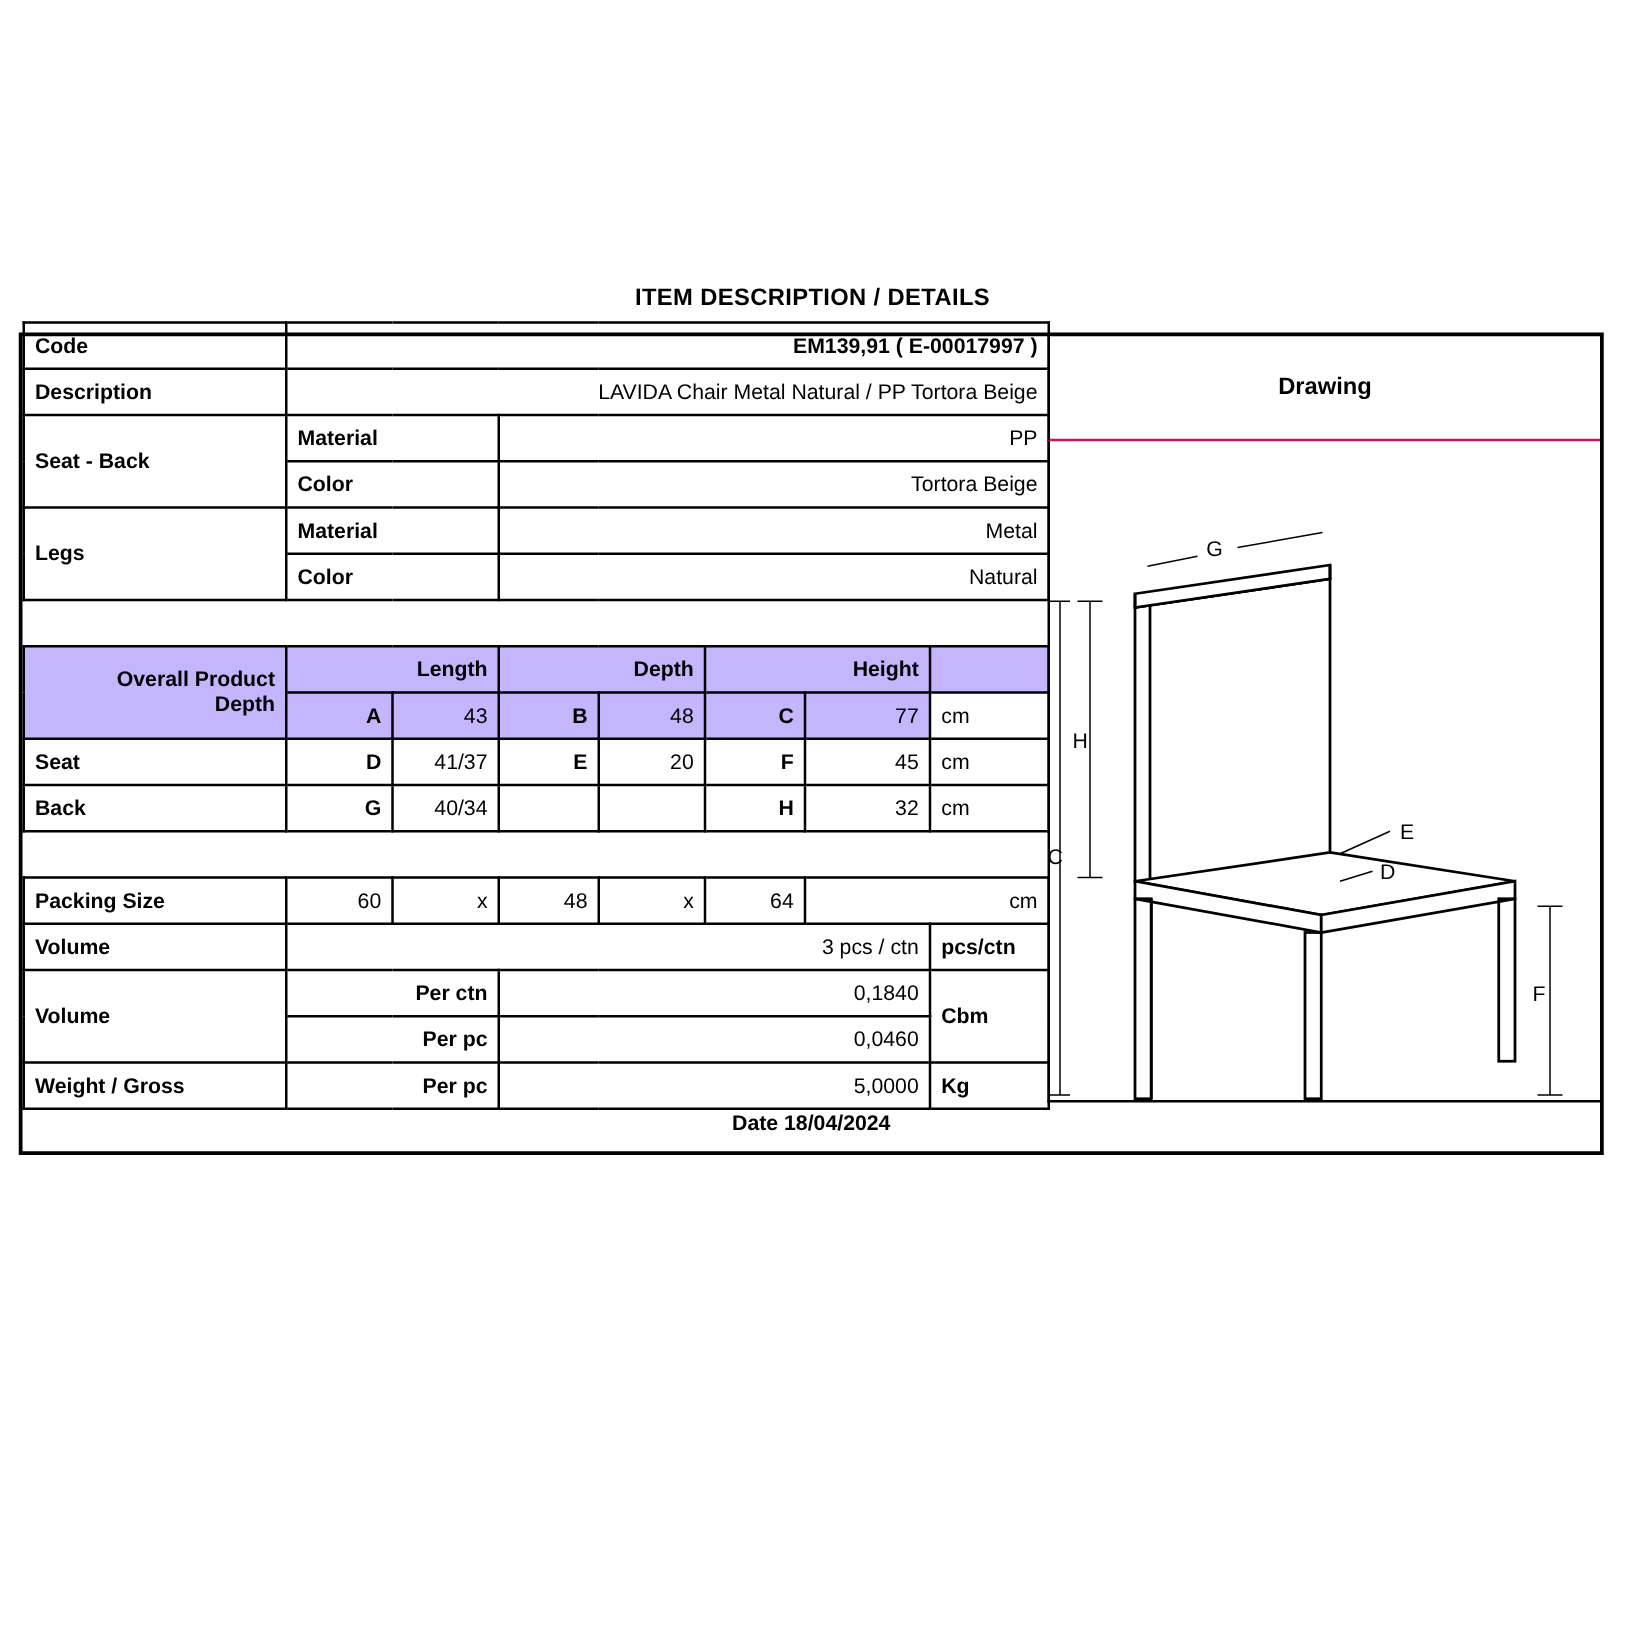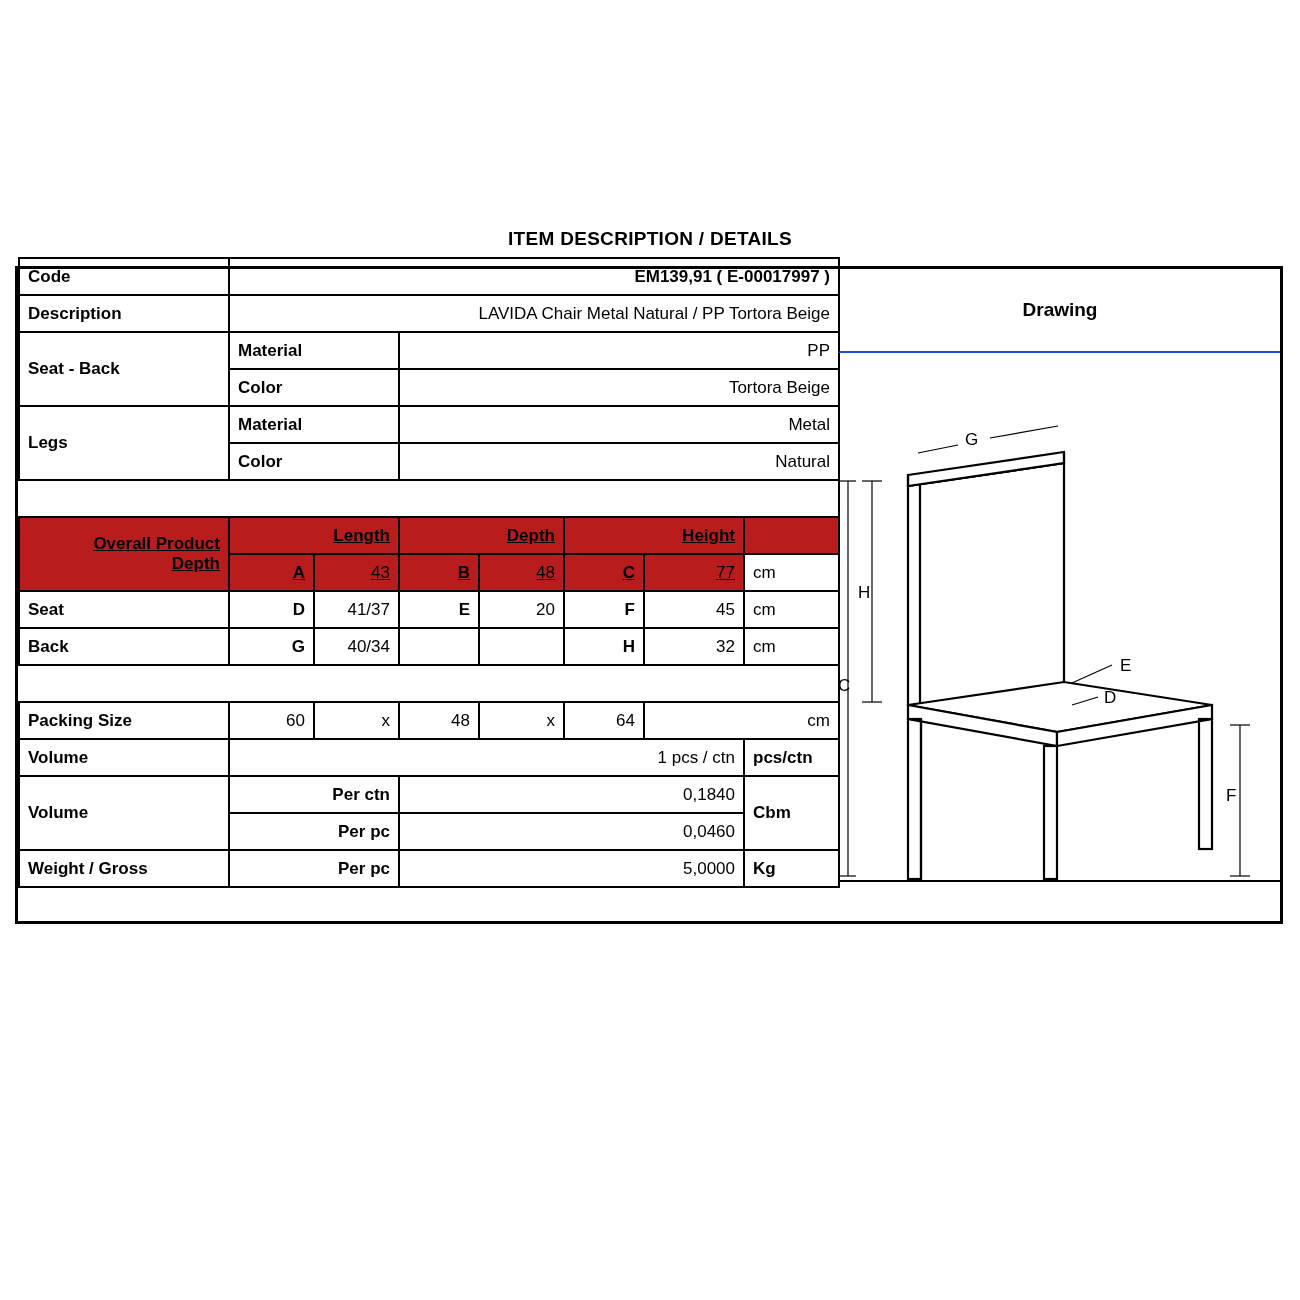--- a/index.html
+++ b/index.html
@@ -69,36 +69,36 @@
     height: 14px;
     border-left: none;
     border-right: none;
     border-top: 2px solid #000;
     border-bottom: 2px solid #000;
   }
   .spacer-cell {
     border: none !important;
     height: 14px;
   }
-  .yellow { background: #b91c1c; text-decoration: underline; }
+  .yellow { background: #c4b5fd; }
   .code-val { font-weight: bold; font-size: 19px; }
   
   .drawing-panel {
     position: absolute;
     left: 838px;
     top: 269px;
     width: 442px;
     height: 652px;
   }
   .drawing-head {
     position: absolute;
     left: 0; top: 0;
     width: 442px;
     height: 84px;
-    border-bottom: 2px solid #1d4ed8;
+    border-bottom: 2px solid #be185d;
     border-left: 2px solid #000;
     box-sizing: border-box;
     display: flex;
     align-items: center;
     justify-content: center;
     font-weight: bold;
     font-size: 19px;
   }
   .drawing-body {
     position: absolute;
@@ -228,21 +228,21 @@
         <td class="ctr">60</td>
         <td class="ctr">x</td>
         <td class="ctr">48</td>
         <td class="ctr">x</td>
         <td class="ctr">64</td>
         <td class="ctr" colspan="2">cm</td>
       </tr>
 
       <tr>
         <td class="lbl">Volume</td>
-        <td class="ctr" colspan="6">1 pcs / ctn</td>
+        <td class="ctr" colspan="6">3 pcs / ctn</td>
         <td class="bold">pcs/ctn</td>
       </tr>
 
       <tr>
         <td class="lbl" rowspan="2">Volume</td>
         <td class="bold ctr" colspan="2">Per ctn</td>
         <td class="ctr" colspan="4">0,1840</td>
         <td class="bold" rowspan="2">Cbm</td>
       </tr>
       <tr>
@@ -323,13 +323,14 @@
           <text x="280" y="318">E</text>
           <text x="264" y="350">D</text>
           <text x="386" y="448">F</text>
           <text x="138" y="566">B</text>
           <text x="300" y="562">A</text>
         </g>
       </svg>
     </div>
   </div>
 
+  <div class="date-row">Date 18/04/2024</div>
 </div>
 
 </body></html>

